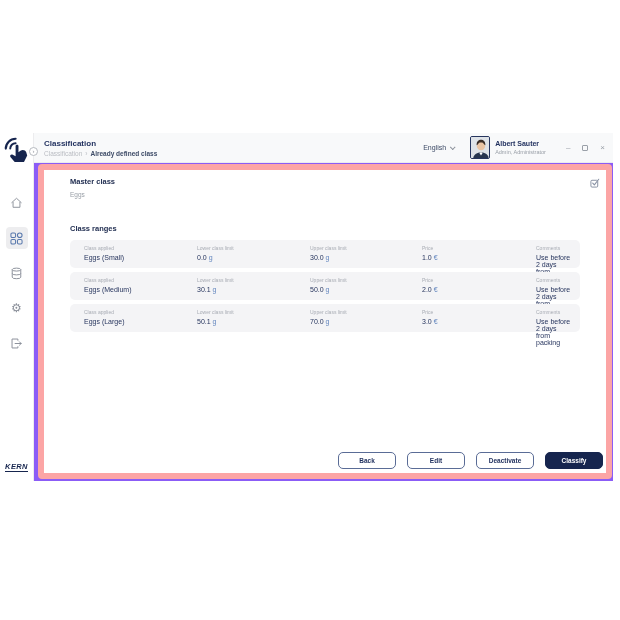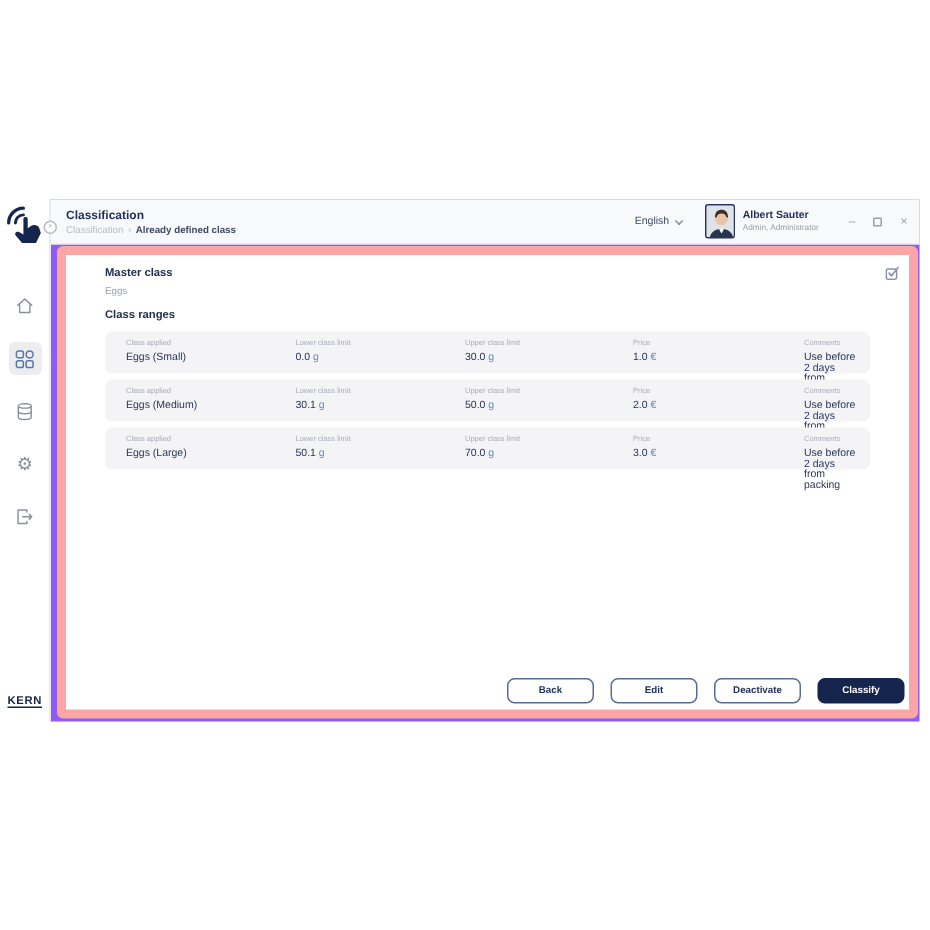--- a/index.html
+++ b/index.html
@@ -9,21 +9,21 @@
   .app { position:absolute; top:133px; left:0; width:613px; height:348px; display:flex; background:#fff; }
 
   
   .sidebar { width:33px; display:flex; flex-direction:column; align-items:center; background:#fff; position:relative; }
   .logo { margin-top:4px; }
   .nav { display:flex; flex-direction:column; align-items:center; margin-top:26px; gap:13px; }
   .nav-item { width:22px; height:22px; display:flex; align-items:center; justify-content:center; border-radius:4px; cursor:pointer; }
   .nav-item.active { background:#ededef; }
   .nav-item svg { display:block; }
   .gear-glyph { font-size:12px; color:#8b909a; line-height:1; }
-  .brand { margin-top:auto; margin-bottom:9px; font-weight:bold; font-size:7.5px; letter-spacing:.4px; color:#16254e; border-bottom:1.5px solid #16254e; padding-bottom:.5px; }
+  .brand { margin-top:auto; margin-bottom:9px; font-style:italic; font-weight:bold; font-size:7.5px; letter-spacing:.4px; color:#16254e; border-bottom:1.5px solid #16254e; padding-bottom:.5px; }
 
   .sidebar-toggle { position:absolute; left:29px; top:14px; width:9px; height:9px; border-radius:50%; border:1px solid #b6bac0; background:#fff; color:#8b909a; font-size:6px; line-height:7px; text-align:center; z-index:5; cursor:pointer; }
 
   
   .main { flex:1; display:flex; flex-direction:column; border-left:1px solid #ececee; background:#8b5cf6; }
 
   .topbar { height:30px; background:#f8f9fa; border-bottom:1px solid #ececee; display:flex; align-items:center; padding:0 8px 0 10px; }
   .titles { display:flex; flex-direction:column; gap:2px; }
   .title { font-size:8px; font-weight:bold; color:#1d2d5c; }
   .breadcrumb { font-size:6.5px; color:#b9bcc2; display:flex; gap:3px; align-items:center; }
@@ -39,21 +39,21 @@
   .winctl { display:flex; align-items:center; gap:12px; margin-left:20px; color:#9aa0a8; }
   .winctl span { cursor:pointer; font-size:8px; line-height:1; }
   .maxbox { display:block; width:6px; height:6px; border:1px solid #9aa0a8; border-radius:1px; }
 
   .content { flex:1; position:relative; }
   .card { position:absolute; top:1px; left:4px; right:1px; bottom:2px; background:#fff; border:6px solid #fca5a5; border-radius:4px; padding:7px 26px; }
   .checkicon { position:absolute; top:4px; right:6px; cursor:pointer; }
 
   .mc-label, .cr-label { font-size:7.5px; font-weight:600; color:#222f52; }
   .mc-value { font-size:6.5px; color:#9aa0a8; margin-top:5px; }
-  .cr-label { margin-top:7px; }
+  .cr-label { margin-top:26px; }
 
   .rows { margin-top:7px; display:flex; flex-direction:column; gap:4px; }
   .row { background:#f4f4f6; border-radius:5px; height:28px; display:grid; grid-template-columns:113px 113px 112px 114px 1fr; padding:4.5px 8px 0 14px; cursor:pointer; }
   .cl { font-size:5px; color:#a8acb4; }
   .cv { font-size:7px; color:#27355e; margin-top:3px; }
   .unit { color:#6487bf; }
 
   .actions { position:absolute; bottom:4px; right:3px; display:flex; gap:11px; }
   .btn { width:58px; height:17px; border:1px solid #5a6c96; border-radius:5px; background:#fff; color:#1d2d5c; font-size:6.5px; font-weight:600; font-family:"Liberation Sans", sans-serif; cursor:pointer; }
   .btn.primary { background:#16254e; border-color:#16254e; color:#fff; font-weight:bold; }

